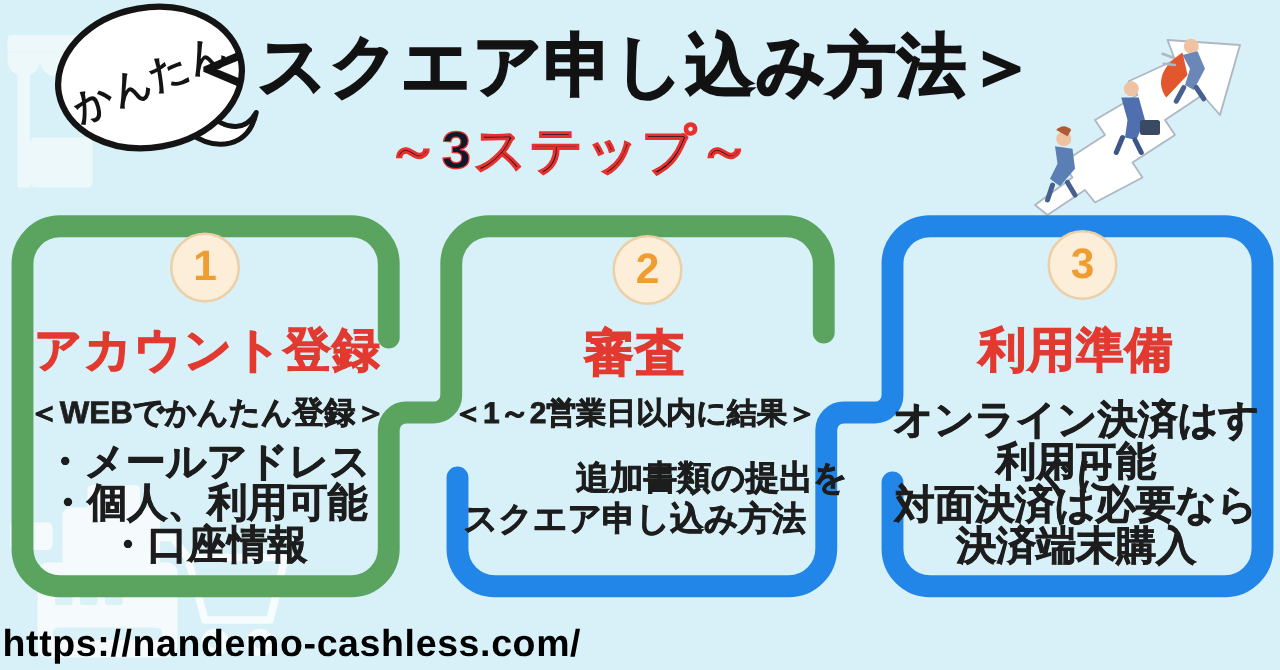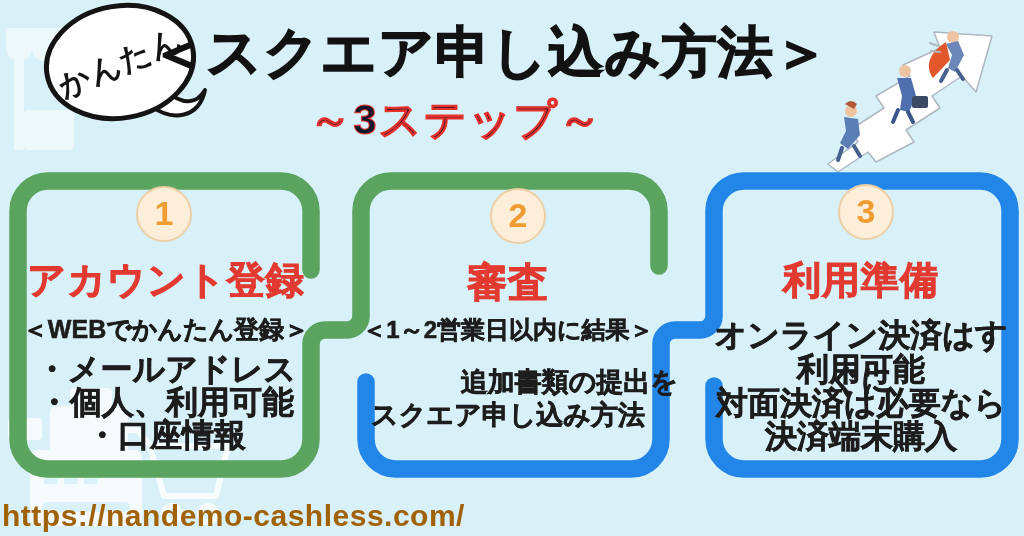--- a/index.html
+++ b/index.html
@@ -36,21 +36,21 @@
     -webkit-text-stroke:0.6px #1d1d1d;
   }
   .bracket-line{font-size:24px;}
   
   .col1{left:12px;width:308px;}
   .col2{left:338px;width:340px;}
   .col3{left:703px;width:316px;}
   
   .url-watermark{
     left:2px;top:499px;font-size:30px;font-weight:bold;
-    color:#a16207;letter-spacing:0.5px;white-space:nowrap;
+    color:#000000;letter-spacing:0.5px;white-space:nowrap;
   }
 </style>
 </head>
 <body>
 
 <div id="canvas">
 
   <svg class="abs" style="left:0;top:0;" width="1024" height="536" viewBox="0 0 1024 536">
 
     <g fill="#ffffff" opacity="0.55">

